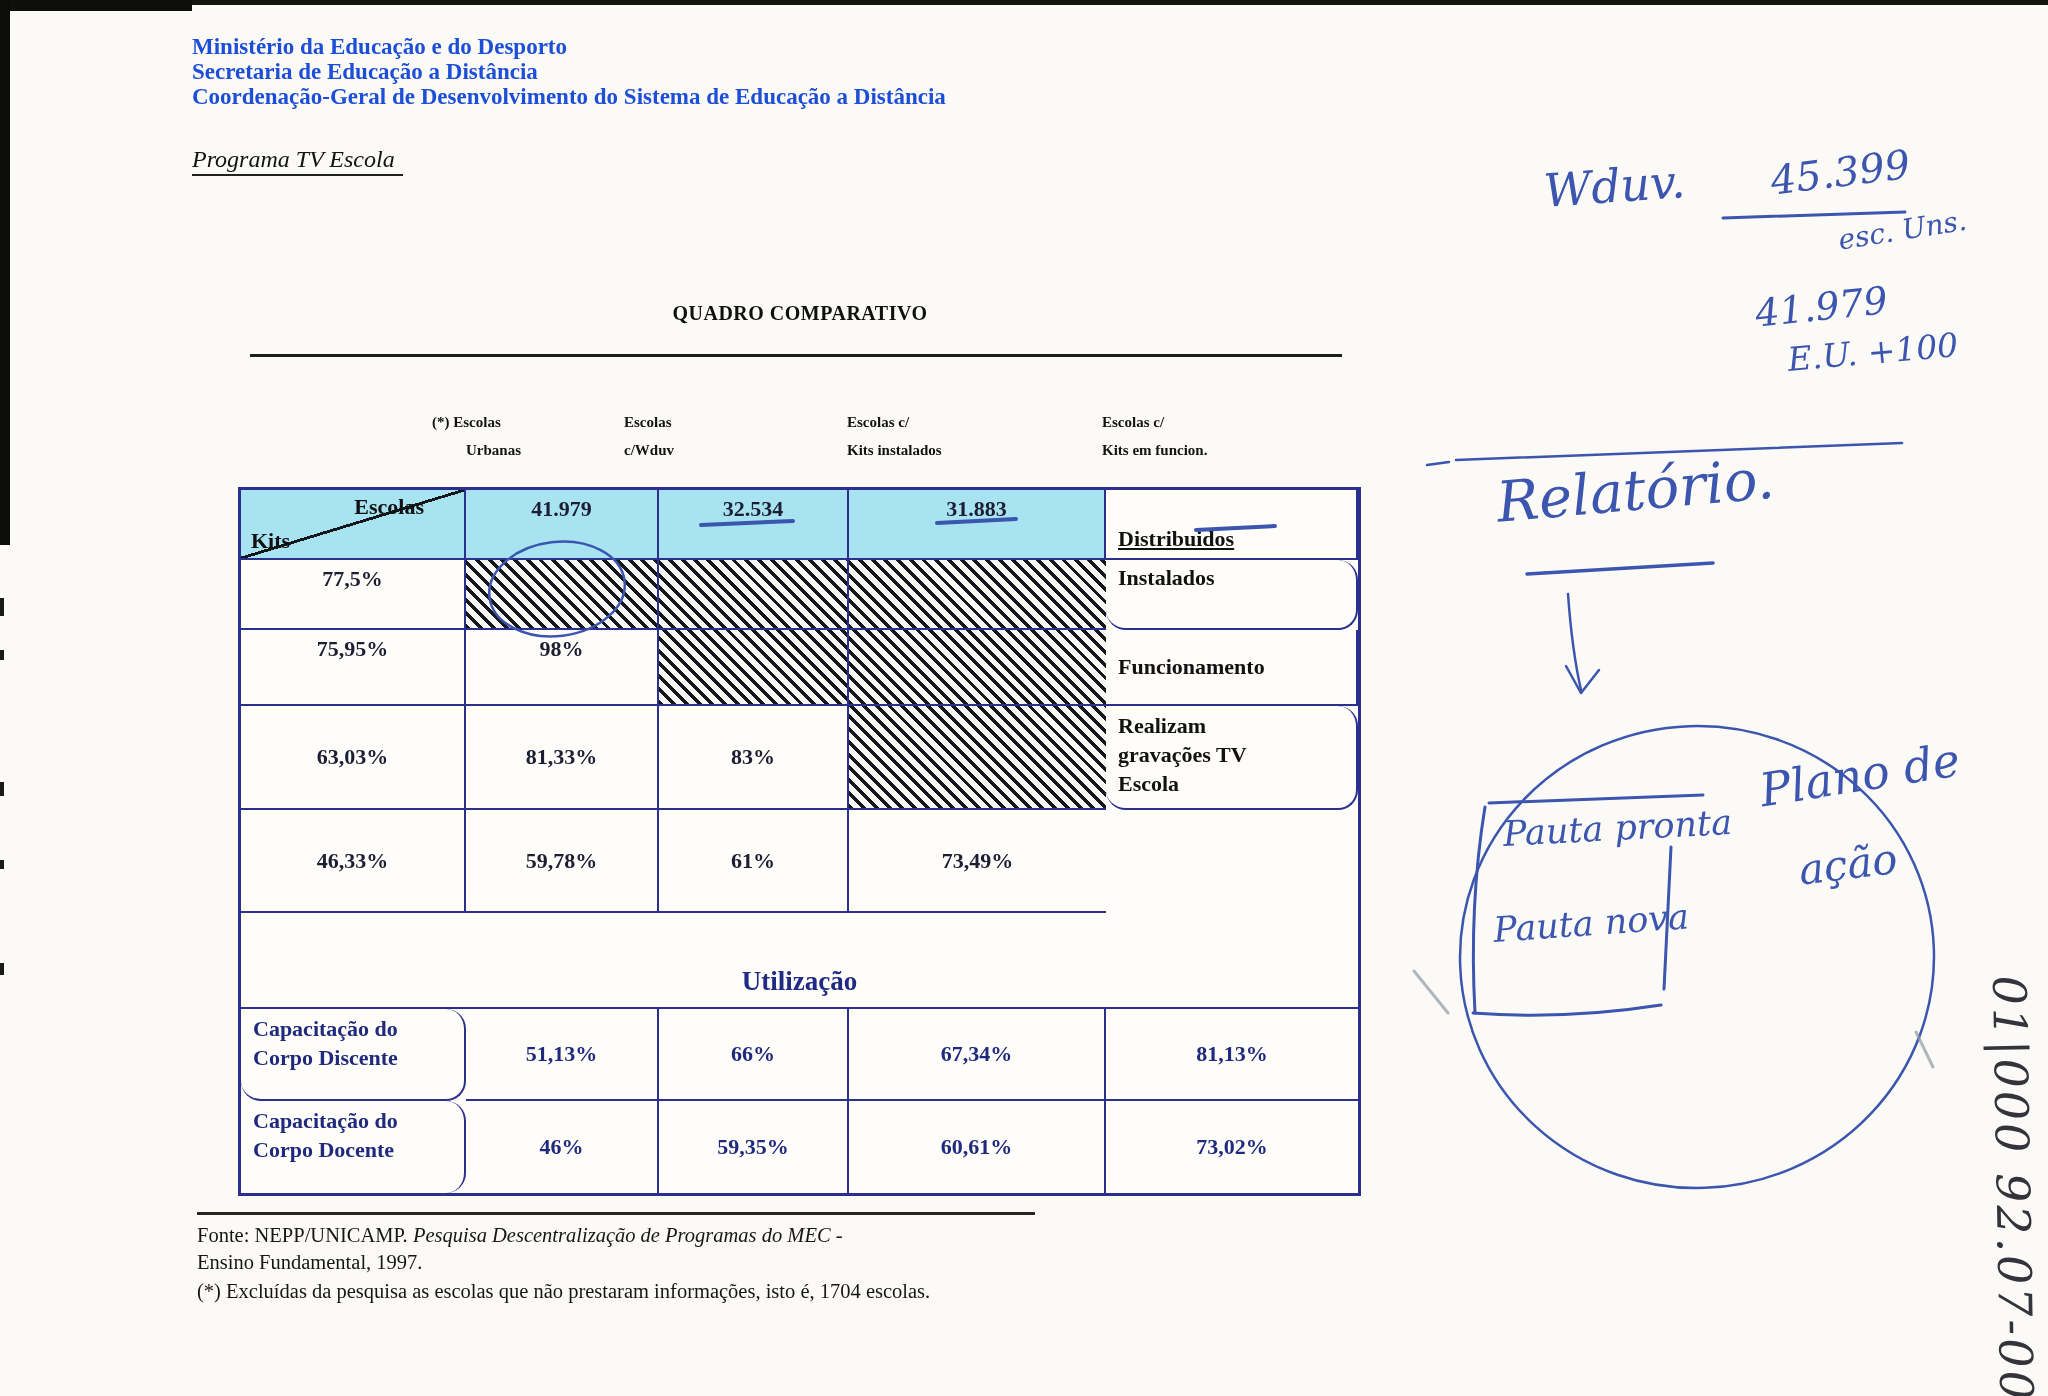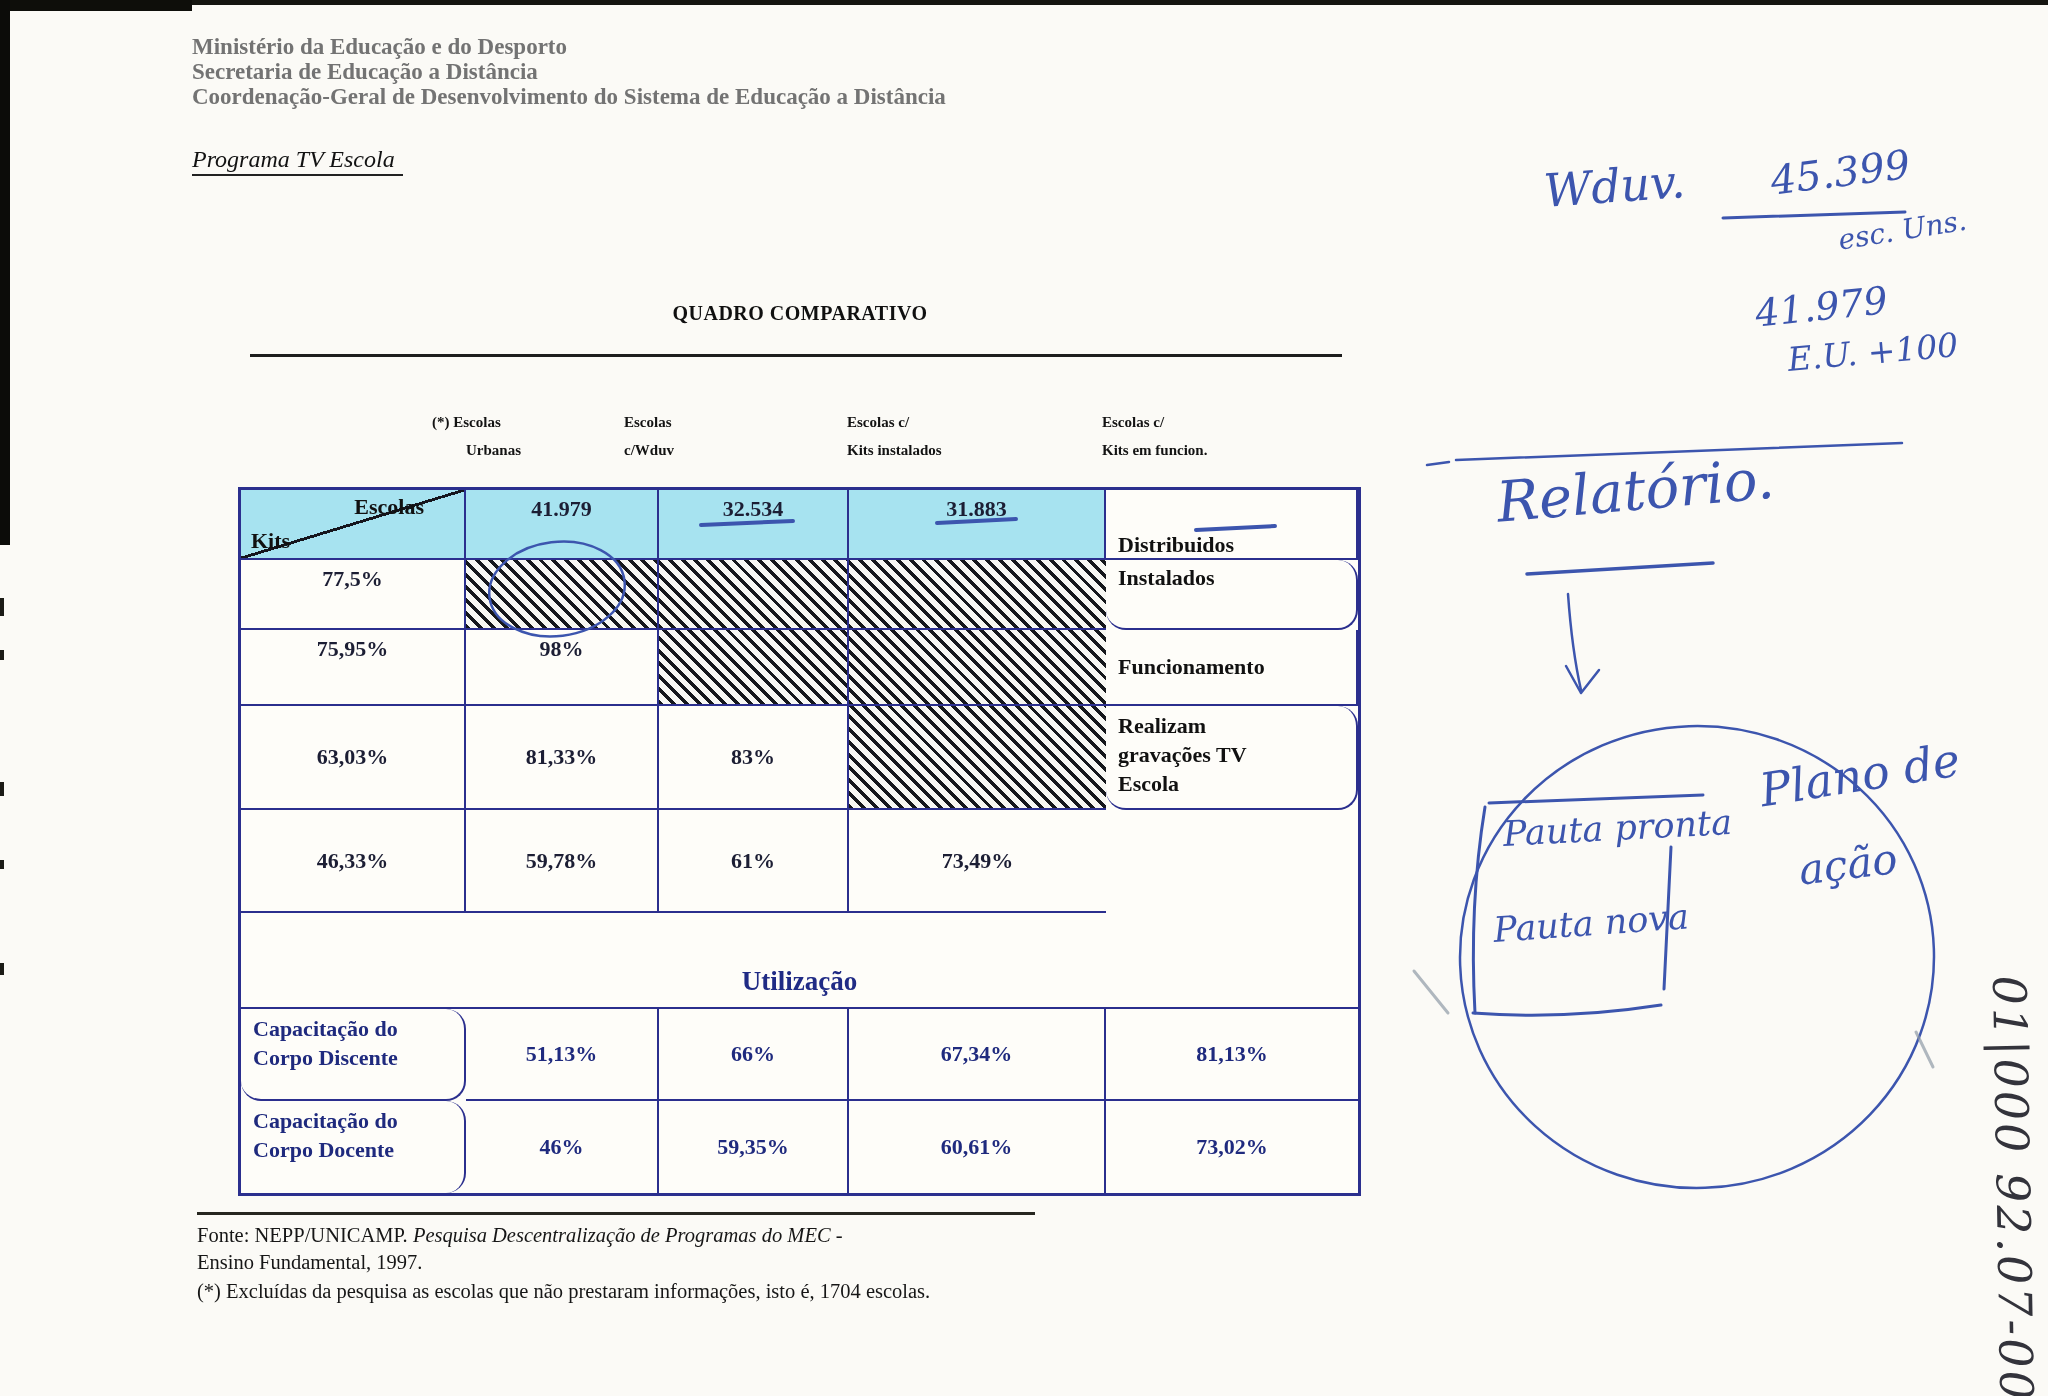--- a/index.html
+++ b/index.html
@@ -7,21 +7,21 @@
   .page{position:relative;width:2048px;height:1396px;background:#fbfaf6;overflow:hidden;
         font-family:"Liberation Serif","DejaVu Serif",serif;color:#151515;}
 
   
   .scan-top{position:absolute;left:0;top:0;width:2048px;height:5px;background:#151510;}
   .scan-topleft{position:absolute;left:0;top:0;width:192px;height:11px;background:#0e0e0a;}
   .scan-left{position:absolute;left:0;top:0;width:10px;height:545px;background:#0c0c09;}
   .scan-dash{position:absolute;left:0;width:4px;background:#1b1b16;}
 
   
-  .org{position:absolute;left:192px;top:34px;font-size:23px;font-weight:bold;line-height:25px;color:#737373;}
+  .org{position:absolute;left:192px;top:34px;font-size:23px;font-weight:bold;line-height:25px;color:#1d4ed8;}
   .program{position:absolute;left:192px;top:146px;font-size:24px;font-style:italic;color:#121212;
            border-bottom:2px solid #222;padding:0 8px 1px 0;}
   .doc-title{position:absolute;left:500px;top:302px;width:600px;text-align:center;
              font-size:20px;font-weight:bold;letter-spacing:.5px;color:#101010;}
   .title-rule{position:absolute;left:250px;top:354px;width:1092px;height:3px;background:#1d1d1d;}
 
   
   .colhead{position:absolute;top:408px;width:260px;text-align:left;font-size:15px;
            font-weight:bold;line-height:28px;color:#131313;}
   .colhead .l2-indent{padding-left:34px;}
@@ -34,21 +34,21 @@
      box-sizing:border-box;font-size:22px;display:flex;}
   .c.last{border-right:none;}
   .c.bot{border-bottom:none;}
   .cyan{background:#a7e3f0;}
   .hatch{background:repeating-linear-gradient(45deg,#15171c 0 3.5px,#f7f7f3 3.5px 9px);}
   .val{justify-content:center;color:#1c1e34;font-weight:600;}
   .vtop{align-items:flex-start;padding-top:6px;}
   .vmid{align-items:center;}
   .lab{font-weight:bold;color:#111;padding-left:12px;}
   .lab.ltop{align-items:flex-start;padding-top:5px;border-radius:20px;}
-  .lab.lbot{align-items:flex-end;padding-bottom:0;}
+  .lab.lbot{align-items:flex-end;padding-bottom:6px;text-decoration:underline;}
   .lab.lmid{align-items:center;}
   .lablines{line-height:29px;}
   .nav{color:#1f2a7e !important;}
   .corner{background:#a7e3f0 linear-gradient(to bottom right,transparent 49%,#15151c 49%,#15151c 51.2%,transparent 51.2%);}
   .corner .tr{position:absolute;right:40px;top:4px;font-weight:bold;font-size:22px;color:#111;}
   .corner .bl{position:absolute;left:10px;bottom:4px;font-weight:bold;font-size:22px;color:#111;}
   .util-band{grid-column:1/-1;display:flex;justify-content:center;align-items:flex-end;
              padding-bottom:10px;font-weight:bold;font-size:27px;color:#202b85;border-bottom:2px solid #2b2f8e;}
 
   

